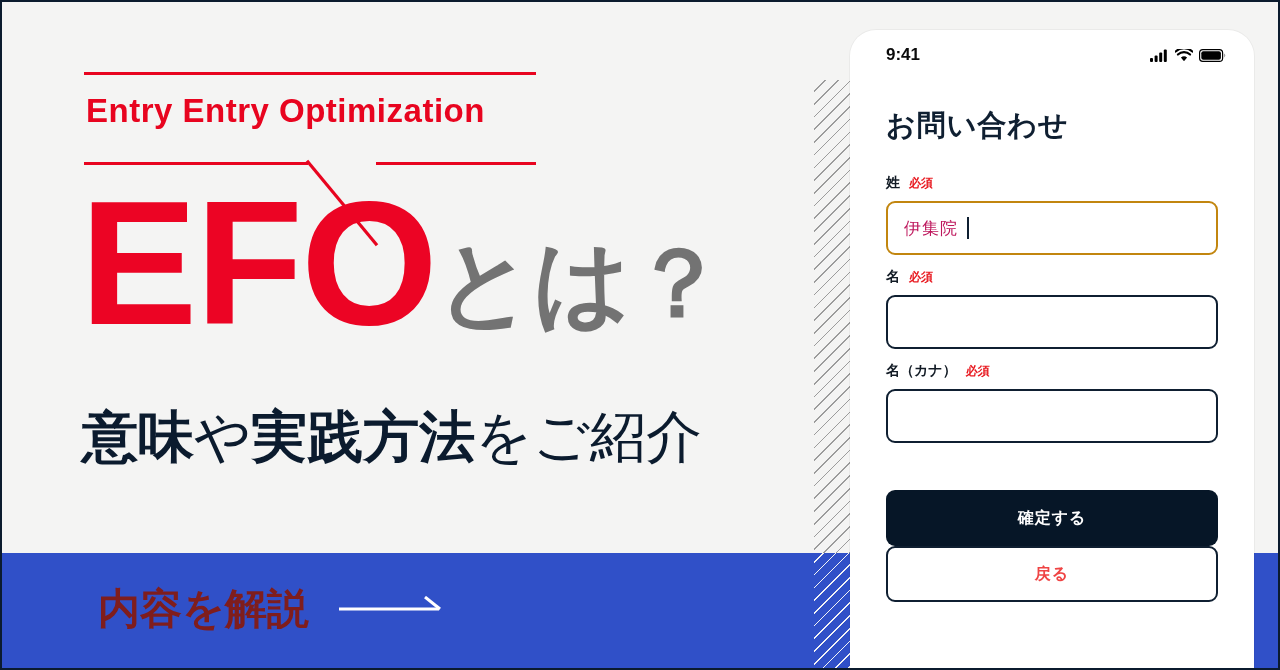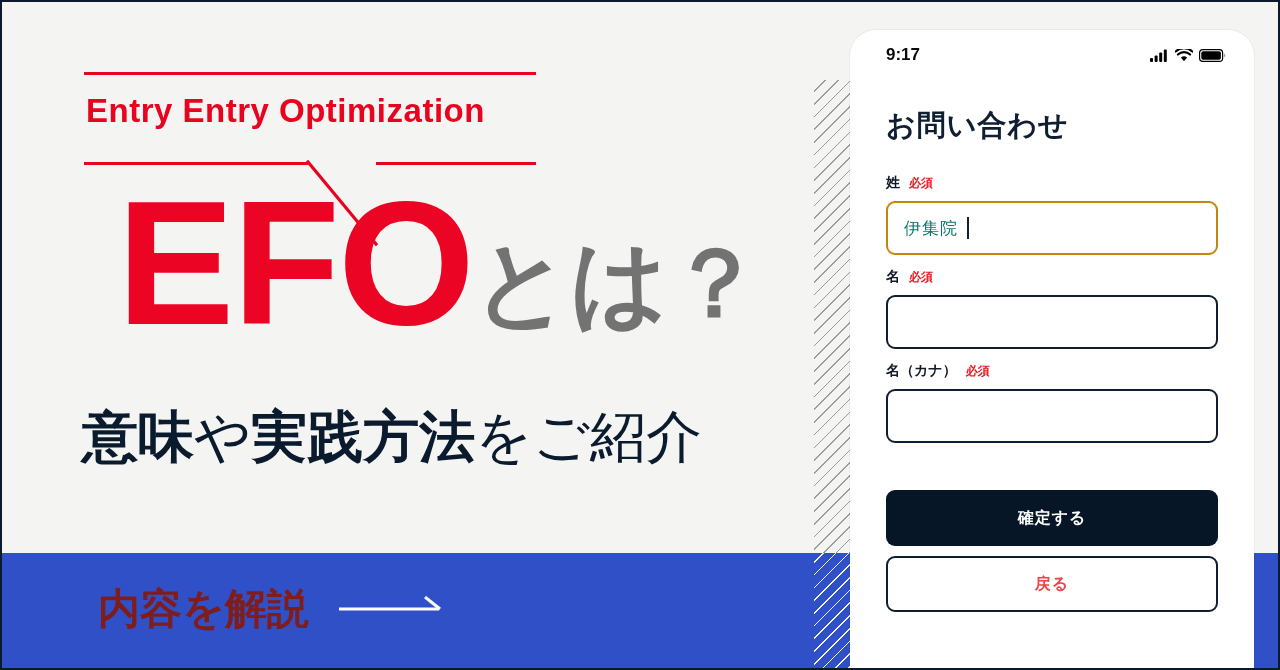--- a/index.html
+++ b/index.html
@@ -120,21 +120,20 @@
     line-height: 0.95;
     white-space: nowrap;
   }
   .efo {
     color: #ec0424;
     font-size: 176px;
     font-weight: bold;
     letter-spacing: -2px;
     line-height: 0.86;
     font-family: "Liberation Sans", "DejaVu Sans", sans-serif;
-    margin-left: 37px;
   }
   .toha {
     color: #737373;
     font-size: 96px;
     font-weight: bold;
     line-height: 1;
     padding-bottom: 8px;
     letter-spacing: -1px;
   }
 
@@ -227,21 +226,21 @@
   .input {
     height: 54px;
     border: 2px solid #0f1f31;
     border-radius: 9px;
     background: #ffffff;
     display: flex;
     align-items: center;
     padding: 0 16px;
     box-sizing: border-box;
     font-size: 17px;
-    color: #0f766e;
+    color: #be185d;
   }
   .input.focused {
     border: 2px solid #c2860f;
   }
   .input-text { line-height: 1; letter-spacing: 1px; }
   .caret {
     display: inline-block;
     width: 1.5px;
     height: 22px;
     background: #0f1f31;
@@ -257,21 +256,20 @@
     align-items: center;
     justify-content: center;
     font-size: 16px;
     font-weight: bold;
     box-sizing: border-box;
     letter-spacing: 1px;
   }
   .btn-primary {
     background: #061627;
     color: #ffffff;
-    margin-bottom: 10px;
   }
   .btn-secondary {
     background: #ffffff;
     color: #ef4444;
     border: 2px solid #0f1f31;
   }
 </style>
 </head>
 <body>
 
@@ -305,21 +303,21 @@
     <span>内容を解説</span>
     <svg class="arrow-svg" width="104" height="26" viewBox="0 0 104 26" xmlns="http://www.w3.org/2000/svg">
       <line x1="0" y1="13" x2="100" y2="13" stroke="#ffffff" stroke-width="3"></line>
       <line x1="86" y1="1" x2="101" y2="13" stroke="#ffffff" stroke-width="3"></line>
     </svg>
   </div>
 
   <div class="phone">
 
     <div class="statusbar">
-      <div class="status-time">9:17</div>
+      <div class="status-time">9:41</div>
       <div class="status-icons">
         <svg width="19" height="13" viewBox="0 0 19 13" xmlns="http://www.w3.org/2000/svg">
           <rect x="0" y="9" width="3" height="4" rx="1" fill="#000"></rect>
           <rect x="4.6" y="6.6" width="3" height="6.4" rx="1" fill="#000"></rect>
           <rect x="9.2" y="3.6" width="3" height="9.4" rx="1" fill="#000"></rect>
           <rect x="13.8" y="0.5" width="3" height="12.5" rx="1" fill="#000"></rect>
         </svg>
         <svg width="18" height="13" viewBox="0 0 18 13" xmlns="http://www.w3.org/2000/svg">
           <path d="M9 12.2 L5.9 8.6 a4.7 4.7 0 0 1 6.2 0 Z" fill="#000"></path>
           <path d="M2.9 5.6 a8.8 8.8 0 0 1 12.2 0" stroke="#000" stroke-width="2.1" fill="none" stroke-linecap="round"></path>

